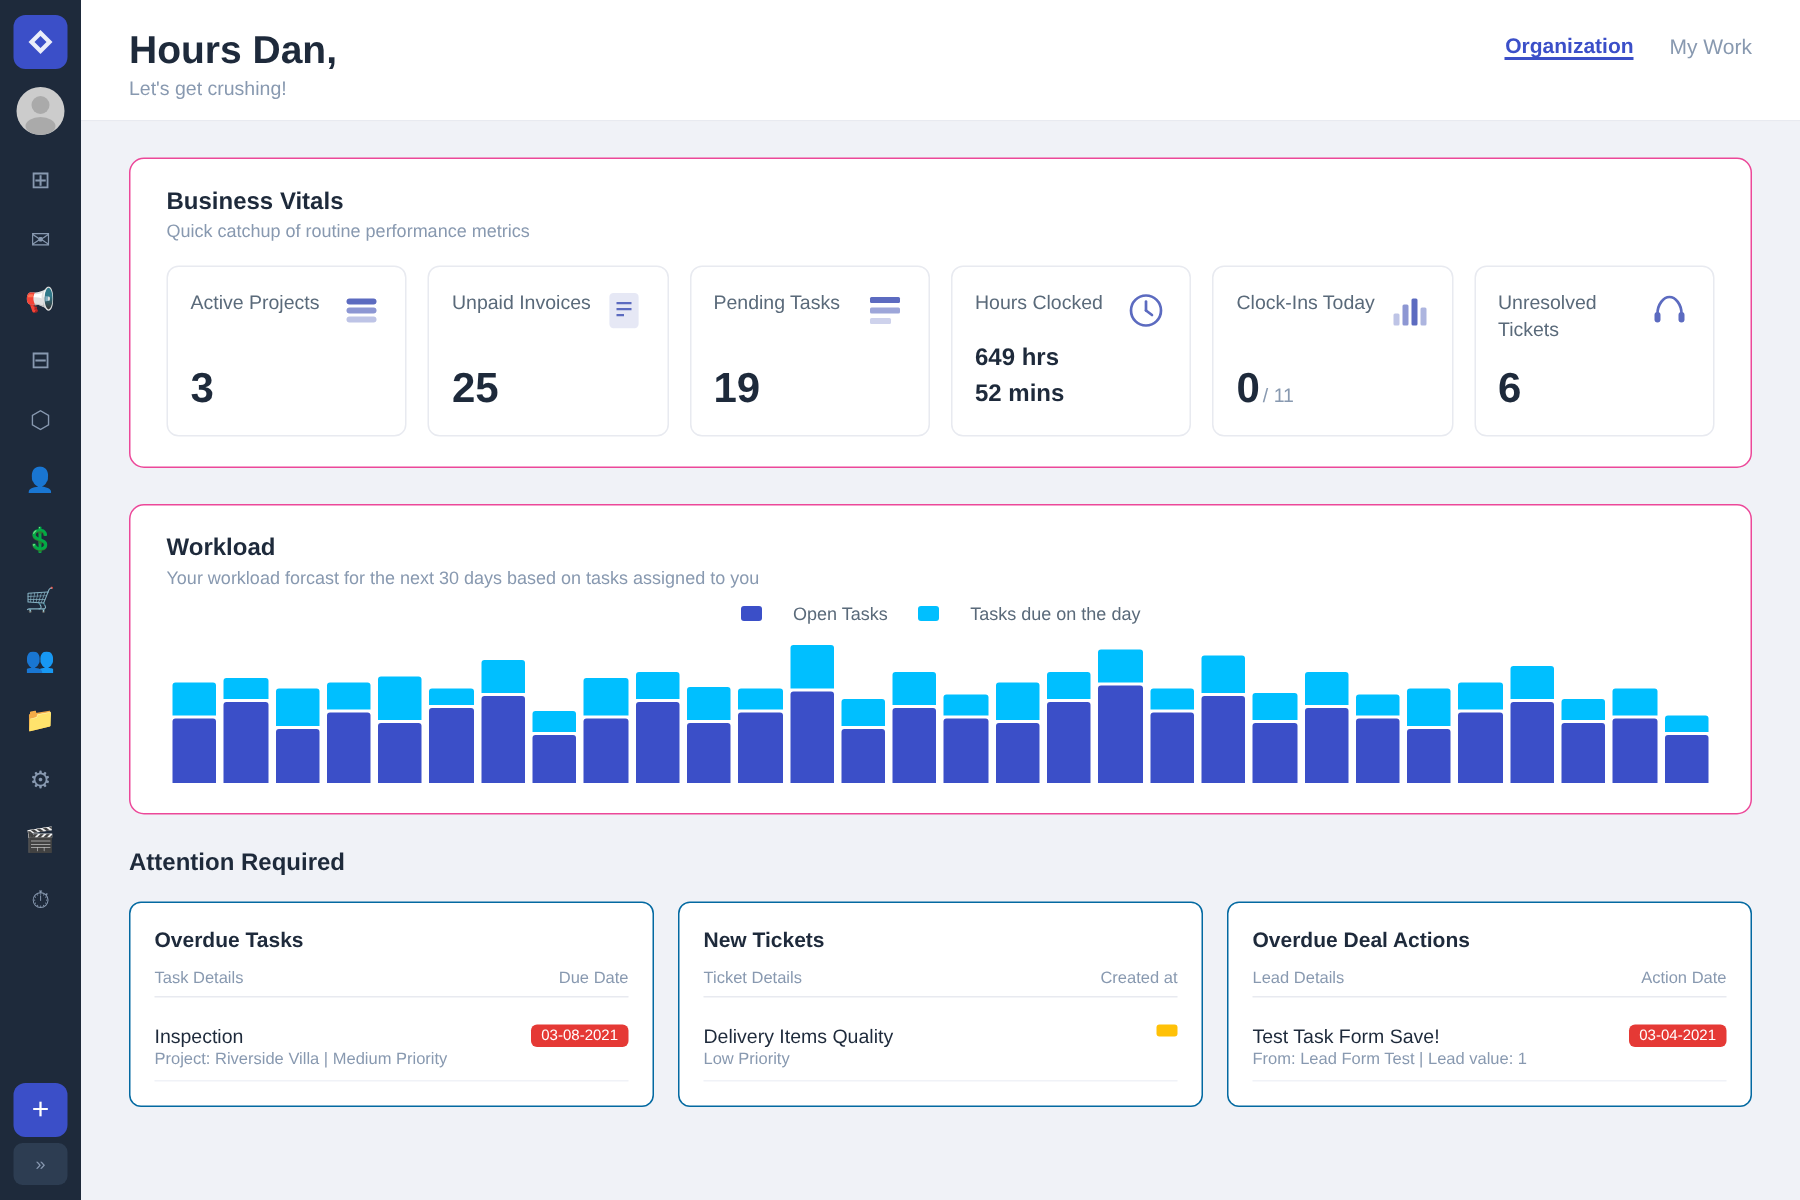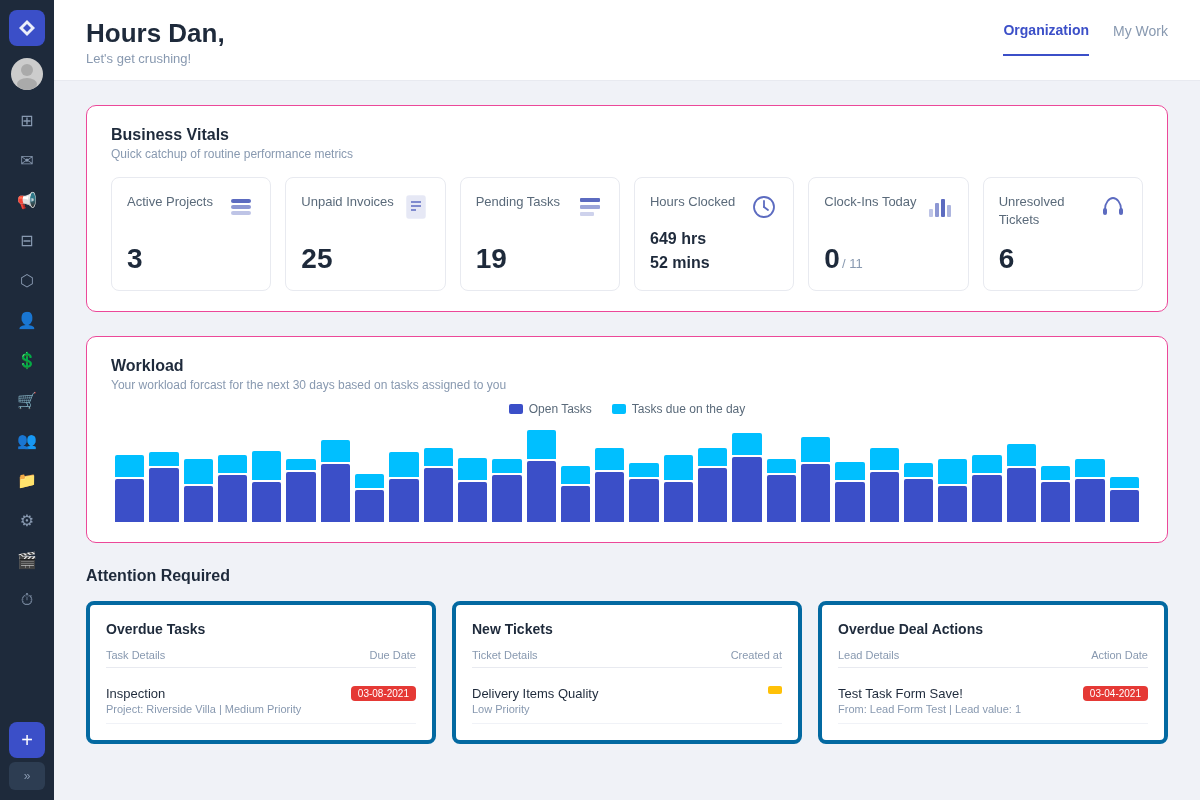--- a/index.html
+++ b/index.html
@@ -76,21 +76,21 @@
       align-items: flex-start;
       justify-content: space-between;
       border-bottom: 1px solid #e8eaf0;
       flex-shrink: 0;
     }
     .header-left h1 { font-size: 26px; font-weight: 700; color: #1e2a3b; }
     .header-left p { font-size: 13px; color: #8899b0; margin-top: 2px; }
     .header-tabs { display: flex; gap: 24px; align-items: center; padding-top: 4px; }
     .header-tab {
       font-size: 14px; color: #8899b0; cursor: pointer;
-      padding-bottom: 16px;
+      padding-bottom: 0;
     }
     .header-tab.active {
       color: #3b4fc8;
       border-bottom: 2px solid #3b4fc8;
       font-weight: 600;
     }
 
     
     .content {
       flex: 1;
@@ -138,21 +138,21 @@
     .vital-value-clock { font-size: 16px; font-weight: 700; color: #1e2a3b; line-height: 1.5; }
     .vital-suffix { font-size: 13px; color: #8899b0; margin-left: 2px; }
 
     
     .workload-legend {
       display: flex;
       gap: 20px;
       justify-content: center;
       margin: 10px 0 6px;
     }
-    .legend-item { display: flex; align-items: center; gap: 6px; font-size: 12px; color: #5a6a7a; }
+    .legend-item { display: flex; align-items: center; gap: 21px; font-size: 12px; color: #5a6a7a; }
     .legend-dot { width: 14px; height: 10px; border-radius: 2px; }
 
     .chart-container {
       display: flex;
       align-items: flex-end;
       gap: 5px;
       height: 100px;
       padding: 0 4px;
       margin-top: 4px;
     }
@@ -168,21 +168,21 @@
 
     
     .attention-grid {
       display: grid;
       grid-template-columns: repeat(3, 1fr);
       gap: 16px;
       margin-top: 16px;
     }
     .attention-card {
       background: white;
-      border: 4px solid #0369a1;
+      border: 1px solid #0369a1;
       border-radius: 8px;
       padding: 16px;
     }
     .attention-card-title { font-size: 14px; font-weight: 700; color: #1e2a3b; margin-bottom: 12px; }
     .attention-table-header {
       display: flex;
       justify-content: space-between;
       font-size: 11px;
       color: #8899b0;
       border-bottom: 1px solid #e8eaf0;

